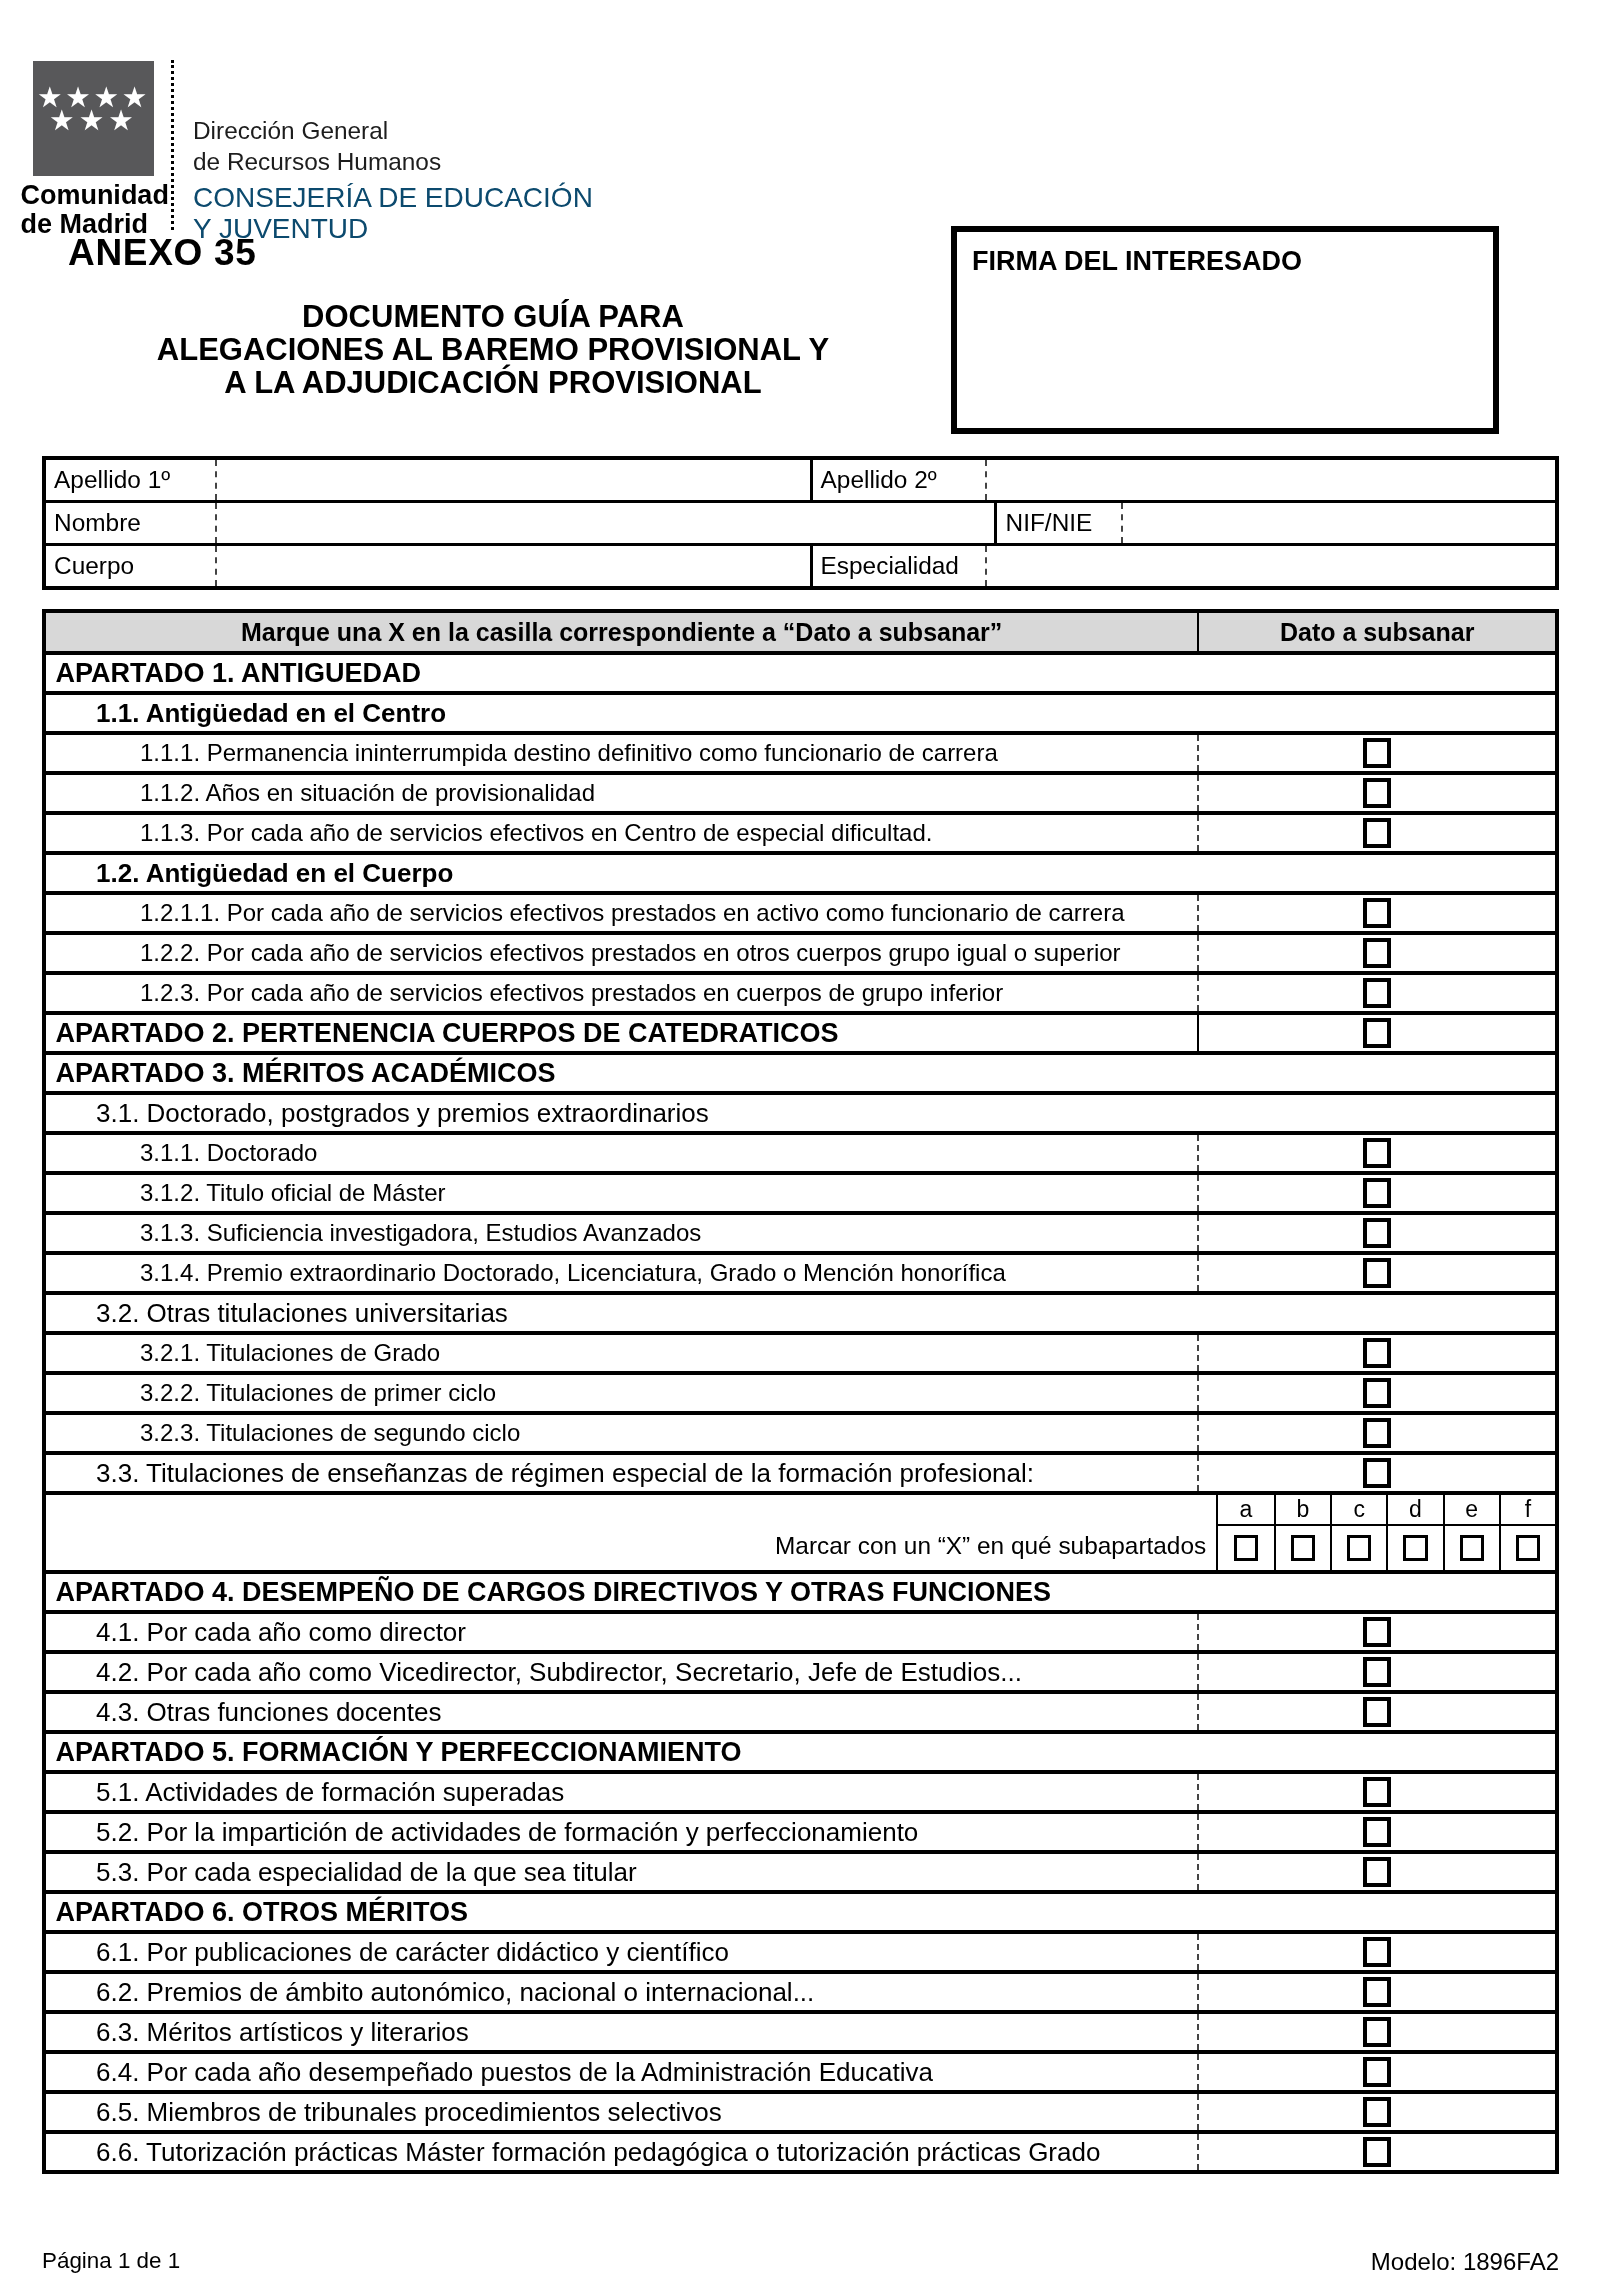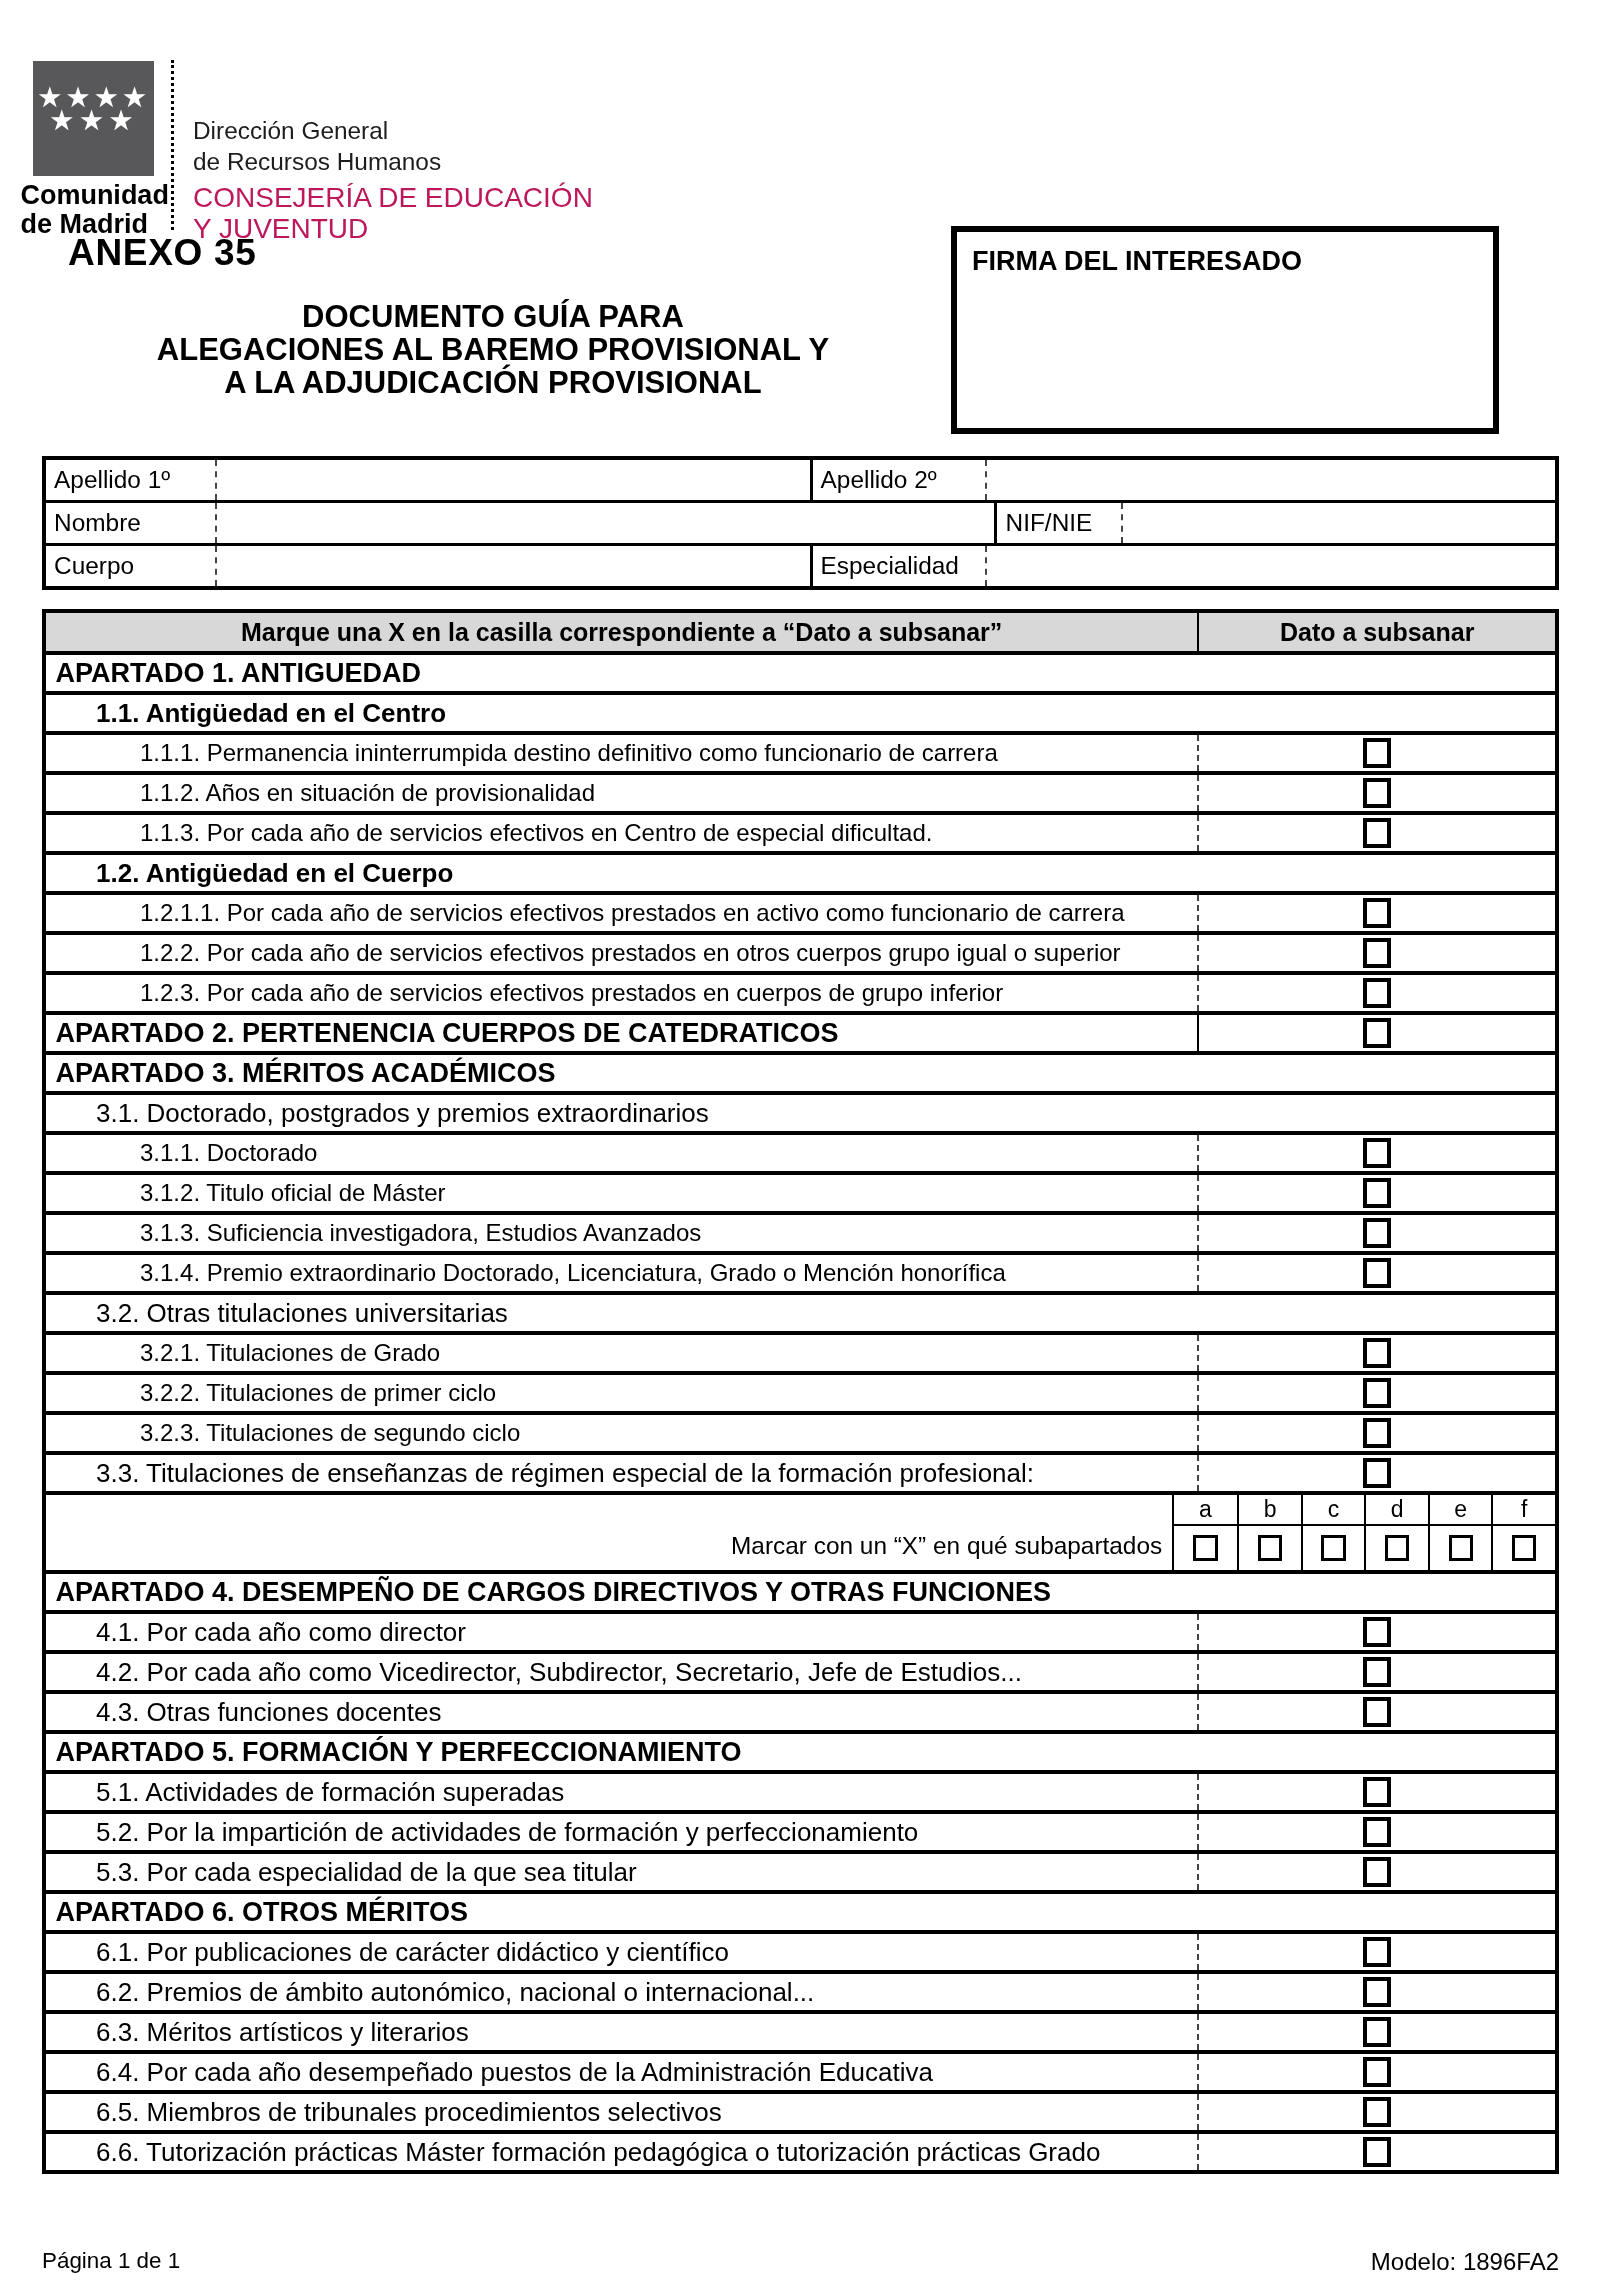--- a/index.html
+++ b/index.html
@@ -7,21 +7,21 @@
         font-family:"Liberation Sans",sans-serif;color:#000;overflow:hidden;margin:0 auto;}
 
   
   .logo-box{position:absolute;left:33px;top:61px;width:121px;height:115px;background:#58585a;}
   .stars{position:absolute;left:0;right:0;top:23px;text-align:center;color:#fff;
          font-size:28.5px;line-height:27px;letter-spacing:2.7px;}
   .stars .r2{margin-top:-4.1px;letter-spacing:4.1px;display:block;}
   .logo-text{position:absolute;left:20.4px;top:181px;font-weight:bold;font-size:27px;line-height:29px;}
   .hdr-divider{position:absolute;left:171px;top:60px;height:170px;border-left:3.4px dotted #000;}
   .org{position:absolute;left:193px;top:115px;font-size:24.4px;line-height:31px;color:#1d1d1d;}
-  .org .caps{font-size:28px;line-height:31px;margin-top:5.4px;color:#be185d;}
+  .org .caps{font-size:28px;line-height:31px;margin-top:5.4px;color:#0c4a6e;}
 
   
   .annex-title{position:absolute;left:68px;top:232px;width:849px;text-align:left;
                font-size:37px;font-weight:bold;letter-spacing:0.7px;}
   .subtitle{position:absolute;left:48px;top:300px;width:890px;text-align:center;
             font-size:31px;line-height:33px;font-weight:bold;}
 
   
   .firma{position:absolute;left:951px;top:226px;width:548px;height:208px;
          border:6.8px solid #000;box-sizing:border-box;background:#fff;}
@@ -55,21 +55,21 @@
   .lab.l2{padding-left:50px;font-size:26px;}
   .lab.l3{padding-left:94px;font-size:24px;}
   .lab.b{font-weight:bold;}
   .chkcell{width:23.7%;box-sizing:border-box;border-left:2px dashed #444;
            display:flex;align-items:center;justify-content:center;}
   .chkcell.solid{border-left:2.7px solid #000;}
   .cb{width:20.4px;height:22.4px;border:4.1px solid #000;background:#fff;box-sizing:content-box;}
 
   
   .sgrow{display:flex;height:79px;border-top:4.1px solid #000;box-sizing:border-box;}
-  .sgleft{width:74.6%;display:flex;align-items:flex-end;justify-content:flex-end;}
+  .sgleft{width:74.6%;display:flex;align-items:flex-end;justify-content:flex-end;padding-left:44px;}
   .sgcaption{height:48px;display:flex;align-items:center;padding-right:9.5px;font-size:24.4px;white-space:nowrap;}
   .sgtable{flex:1;display:flex;flex-direction:column;border-left:2.7px solid #000;}
   .sgletters{height:28.5px;display:grid;grid-template-columns:repeat(6,1fr);border-bottom:2.7px solid #000;}
   .sgletters .sgc{display:flex;align-items:center;justify-content:center;font-size:23px;border-left:2.7px solid #000;}
   .sgletters .sgc:first-child{border-left:none;}
   .sgchecks{flex:1;display:grid;grid-template-columns:repeat(6,1fr);}
   .sgchecks .sgc{display:flex;align-items:center;justify-content:center;border-left:2.7px solid #000;}
   .sgchecks .sgc:first-child{border-left:none;}
   .cb.small{width:18.3px;height:20.4px;border:3.4px solid #000;}
 

